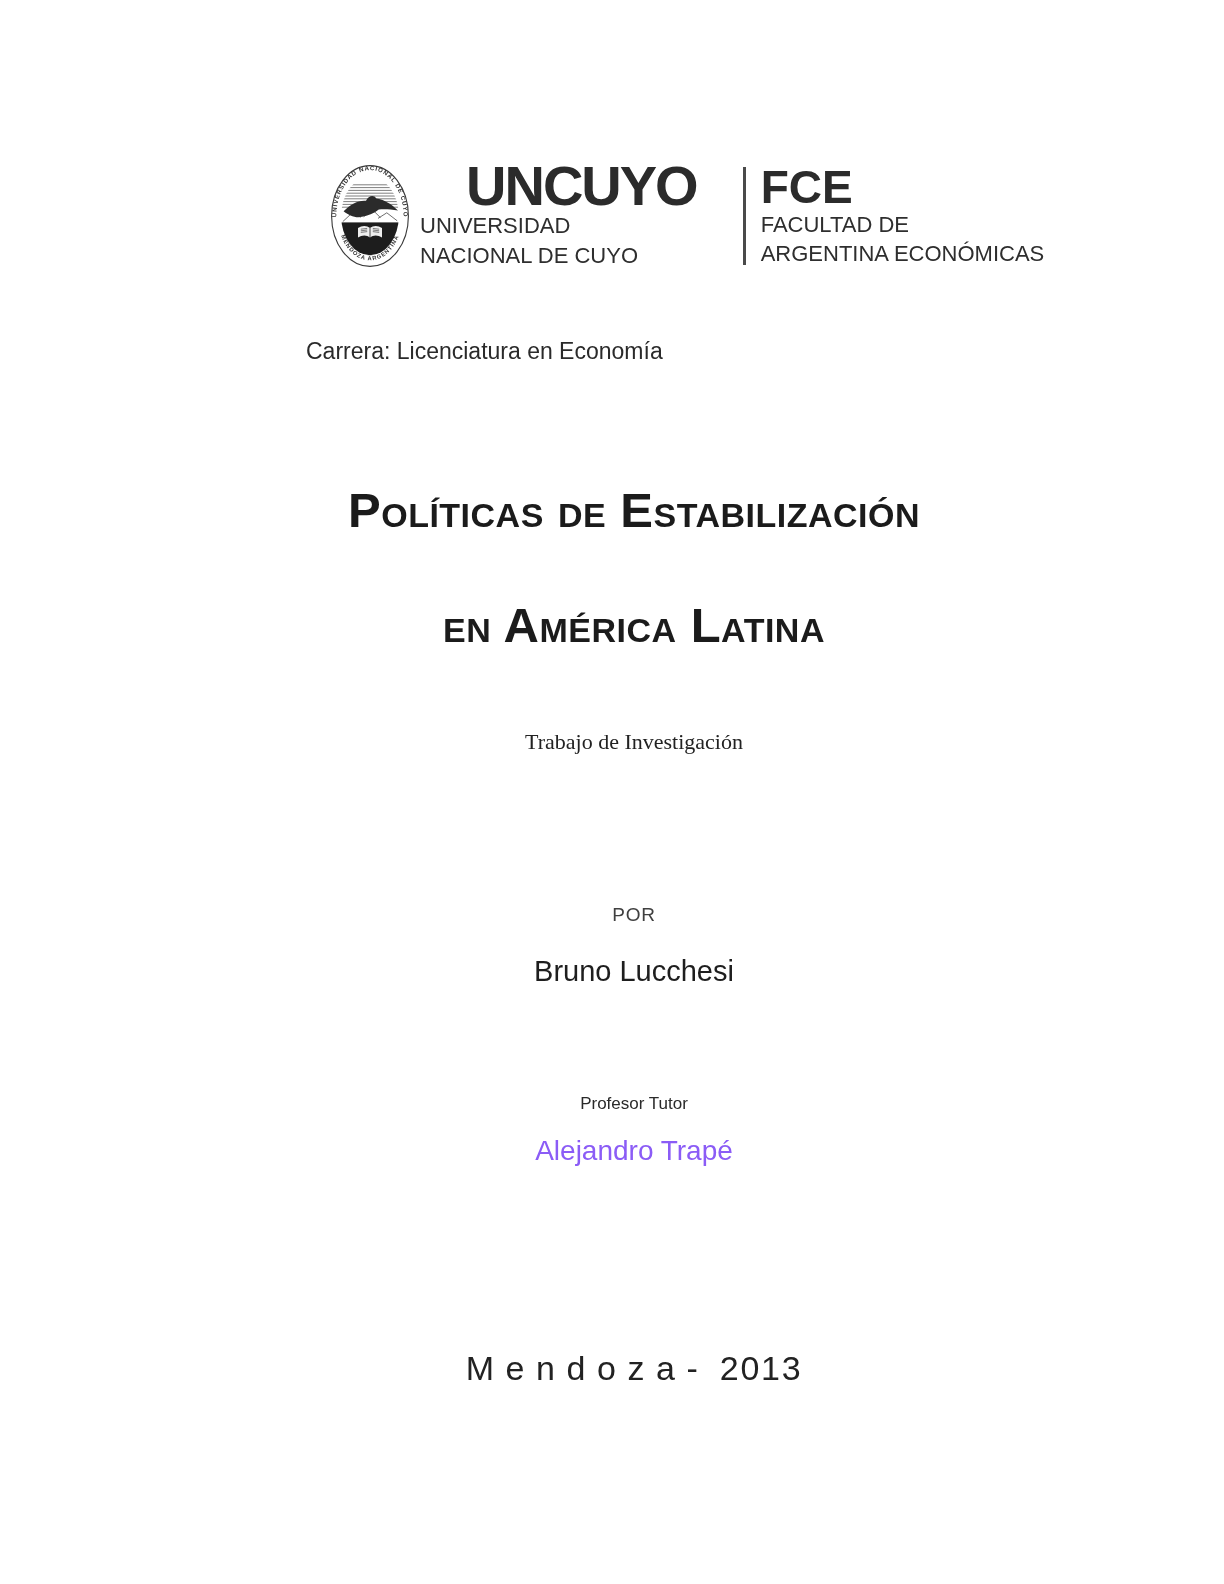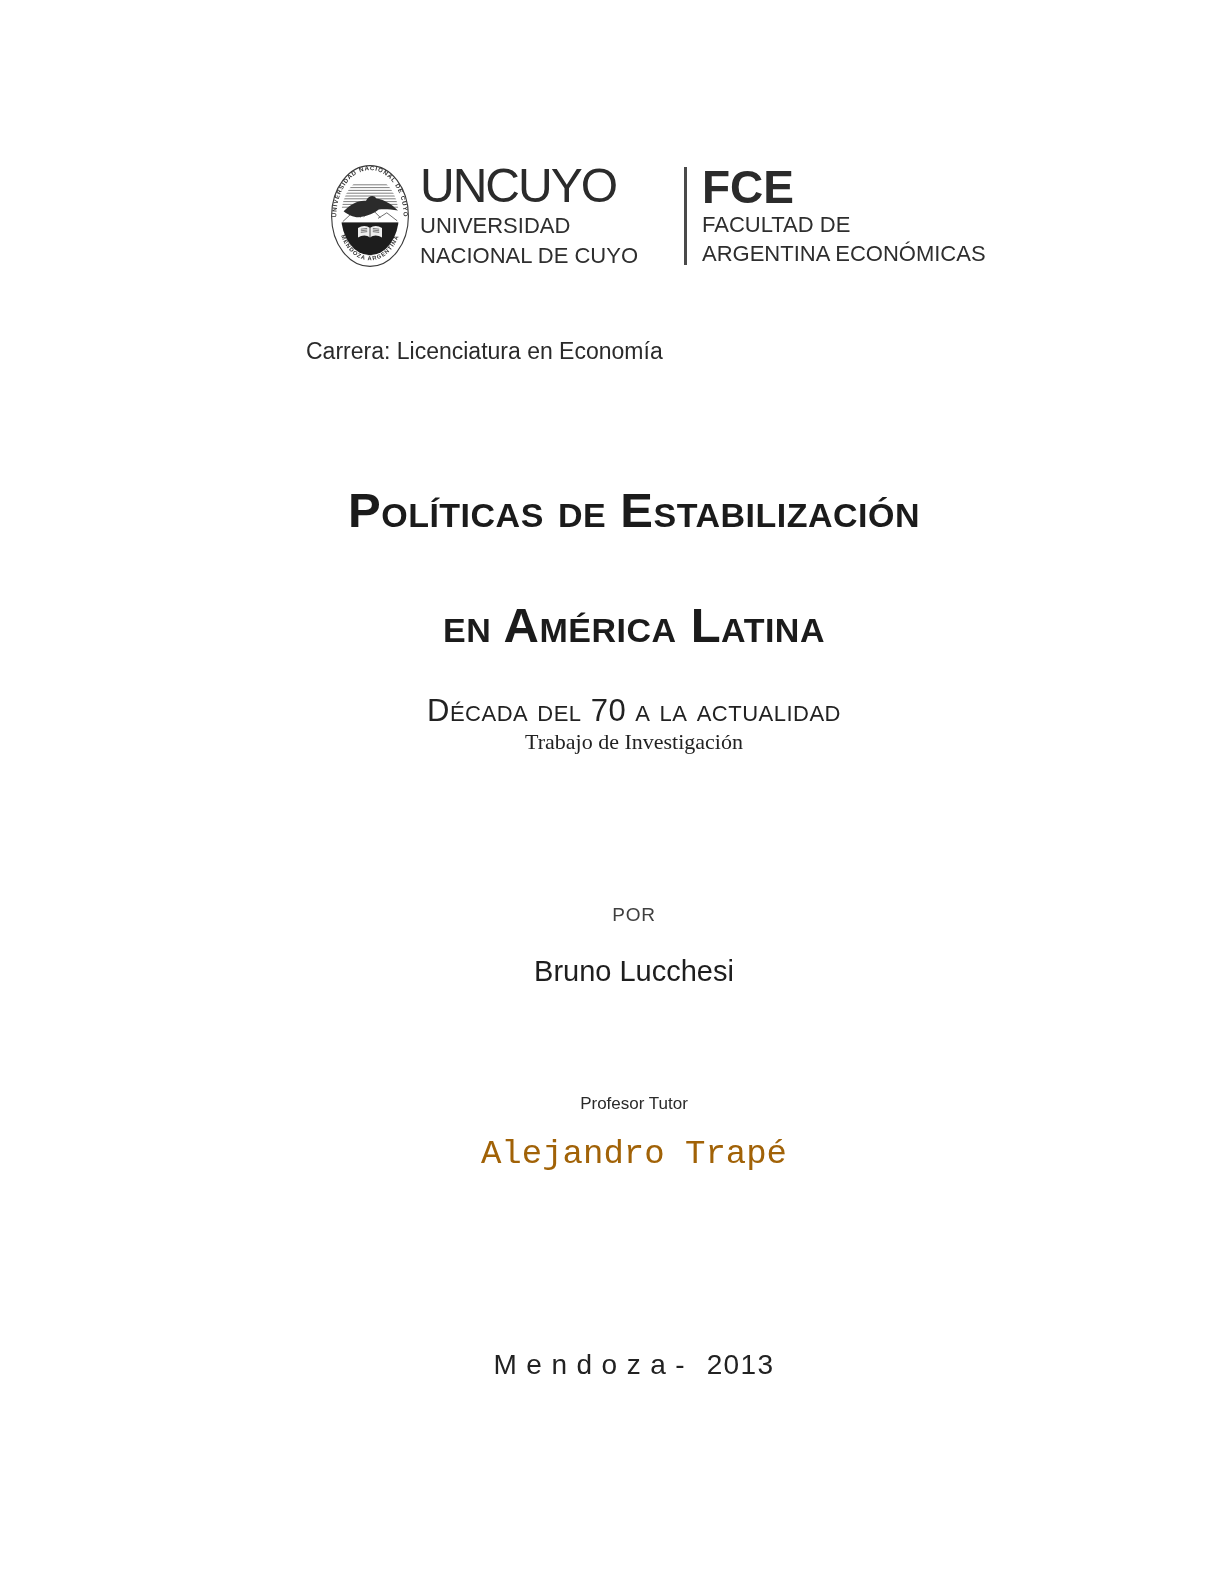--- a/index.html
+++ b/index.html
@@ -20,25 +20,26 @@
     position: absolute;
     left: 330px;
     top: 162px;
     display: flex;
     align-items: center;
     color: #2e2e2e;
   }
   .seal { width: 80px; height: 108px; margin-right: 10px; flex: 0 0 auto; }
   .uni-text { margin-right: 46px; }
   .wordmark-big {
-    font-size: 48px;
-    font-weight: 400;
+    font-size: 56px;
+    font-weight: 700;
     letter-spacing: -2px;
     line-height: 42px;
     color: #2b2b2b;
+    margin-left: 46px;
   }
   .wordmark-small {
     font-size: 22px;
     font-weight: 500;
     line-height: 22px;
     letter-spacing: 0px;
     color: #2e2e2e;
   }
   .uni-text .wordmark-small { margin-top: 8px; }
   .fce-text .wordmark-small { margin-top: 7px; }
@@ -80,24 +81,24 @@
     font-variant: small-caps;
     font-weight: 400;
     font-size: 31px;
     letter-spacing: 0.5px;
     color: #222222;
   }
   .worktype { top: 729px; font-size: 22px; color: #222222; font-family: Liberation Serif, serif; }
   .byline-label { top: 904px; font-size: 19px; letter-spacing: 0.8px; color: #404040; }
   .author-name { top: 955px; font-size: 29px; color: #1e1e1e; }
   .tutor-label { top: 1094px; font-size: 17px; color: #2a2a2a; }
-  .tutor-name { top: 1135px; font-size: 34px; color: #a16207; font-family: Liberation Mono, monospace; }
+  .tutor-name { top: 1135px; font-size: 28px; color: #8b5cf6; }
 
   
-  .footer-date { top: 1349px; font-size: 28px; color: #222222; }
+  .footer-date { top: 1349px; font-size: 34px; color: #222222; }
   .footer-place { letter-spacing: 0.34em; }
   .footer-sep { margin: 0 10px 0 0; }
   .footer-year { letter-spacing: 0.05em; margin-left: 12px; }
 </style>
 </head>
 <body>
 
 <div class="page">
 
   <div class="logo-row">
@@ -171,21 +172,20 @@
       <div class="fce-big">FCE</div>
       <div class="wordmark-small">FACULTAD DE</div>
       <div class="wordmark-small">ARGENTINA ECONÓMICAS</div>
     </div>
   </div>
 
   <div class="career">Carrera: Licenciatura en Economía</div>
 
   <h1 class="center-line title-line title-1">Políticas de Estabilización</h1>
   <h1 class="center-line title-line title-2">en América Latina</h1>
-  <div class="center-line subtitle">Década del 70 a la actualidad</div>
   <div class="center-line worktype">Trabajo de Investigación</div>
 
   <div class="center-line byline-label">POR</div>
   <div class="center-line author-name">Bruno Lucchesi</div>
 
   <div class="center-line tutor-label">Profesor Tutor</div>
   <div class="center-line tutor-name">Alejandro Trapé</div>
 
   <div class="center-line footer-date">
     <span class="footer-place">Mendoza</span><span class="footer-sep">-</span><span class="footer-year">2013</span>

